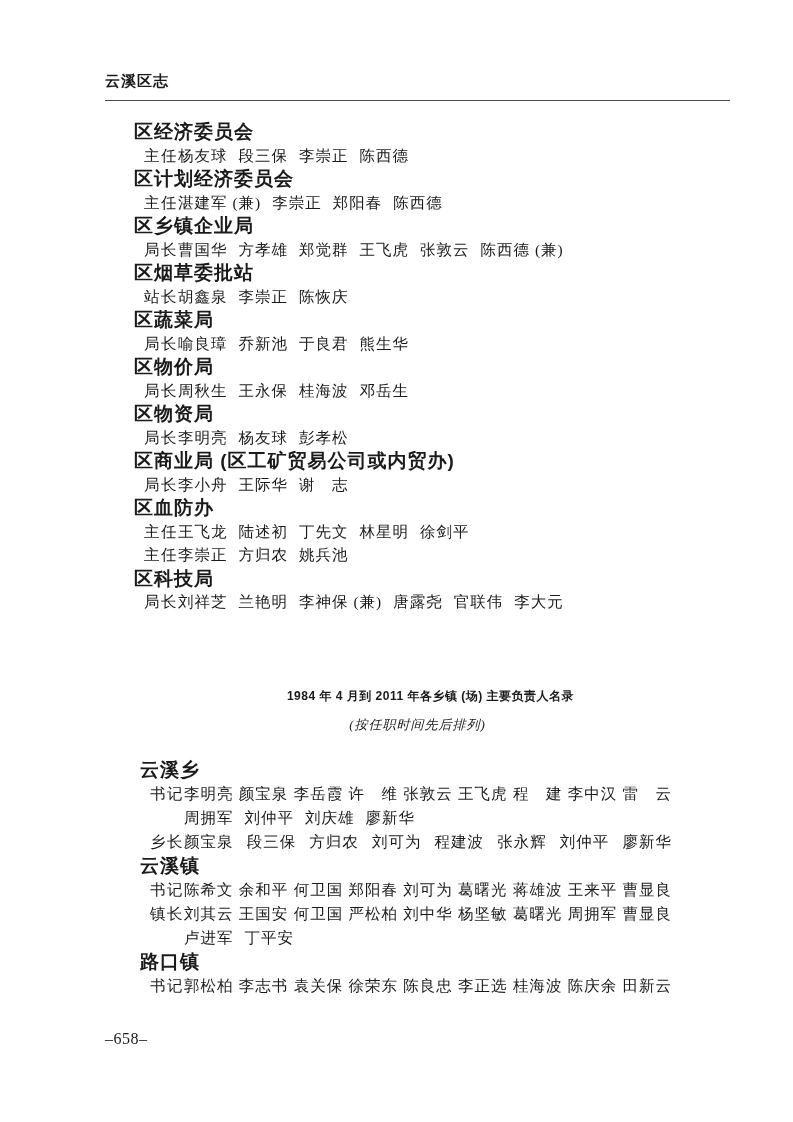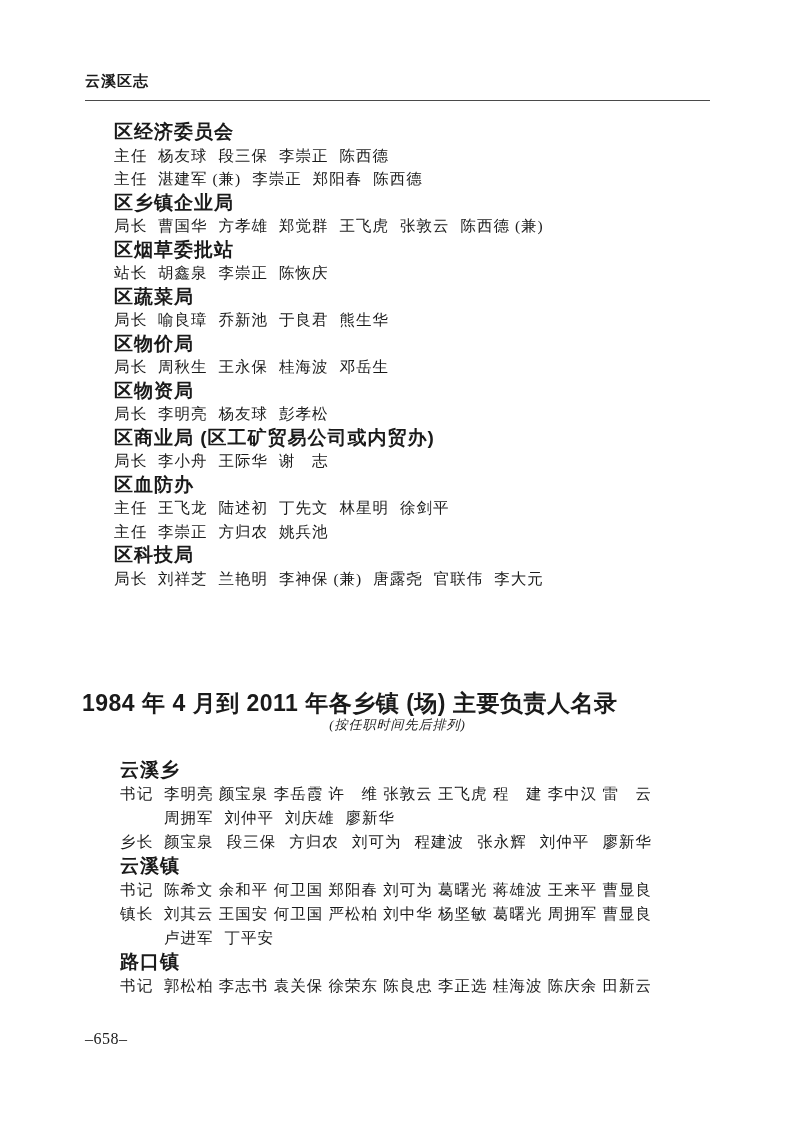--- a/index.html
+++ b/index.html
@@ -2,50 +2,50 @@
 <html><head>
 <meta charset="utf-8">
 <style>
   html,body { margin:0; padding:0; }
   body {
     width:793px; height:1122px; position:relative;
     background:#ffffff; color:#1a1a1a;
     font-family:"Liberation Serif","DejaVu Serif",serif;
     overflow:hidden;
   }
-  .abs { position:absolute; }
+  .abs { position:absolute;margin-left:20px; }
 
   
   #running-header {
     left:85px; top:72px; font-size:15px; font-weight:bold;
     font-family:"Liberation Sans","DejaVu Sans",sans-serif;
     letter-spacing:1px;
   }
   #header-rule { left:85px; top:100px; width:625px; height:0; border-top:1.5px solid #4a4a4a; }
 
   
   #part1 { left:114px; top:120px; width:560px; line-height:23.5px; font-size:15.5px; }
   #part2 { left:120px; top:758px; width:532px; line-height:24px; font-size:15.5px; }
 
   .sec-heading {
     font-family:"Liberation Sans","DejaVu Sans",sans-serif;
     font-weight:bold; letter-spacing:1px; font-size:19px;
   }
   .row { display:flex; align-items:flex-start; }
-  .role-label { flex:0 0 44px; letter-spacing:1.5px; }
+  .role-label { flex:0 0 44px; letter-spacing:1.5px;text-align:right; }
   .names-col { flex:1 1 auto; min-width:0; }
   .names-line { display:flex; gap:11px;text-align:center; }
   .names-line.fill { justify-content:space-between; gap:0; }
   .person { white-space:pre; letter-spacing:1px; }
 
   
   #part2-title {
-    left:82px; top:688px; width:625px; text-align:left;
+    left:98px; top:688px; width:625px; text-align:center;
     font-family:"Liberation Sans","DejaVu Sans",sans-serif;
-    font-weight:bold; font-size:23px; letter-spacing:0.5px;
+    font-weight:bold; font-size:12px; letter-spacing:0.5px;
   }
   #part2-subtitle {
     left:85px; top:716px; width:625px; text-align:center;
     font-style:italic; font-size:13px; letter-spacing:1px;
   }
 
   
   #page-number { left:85px; top:1030px; font-size:16px; letter-spacing:0.5px; }
 </style>
 </head>
@@ -60,20 +60,21 @@
       <span class="role-label">主任</span>
       <div class="names-col">
         <div class="names-line">
           <span class="person">杨友球</span>
           <span class="person">段三保</span>
           <span class="person">李崇正</span>
           <span class="person">陈西德</span>
         </div>
       </div>
     </div>
+    <div class="sec-heading">区计划经济委员会</div>
     <div class="row">
       <span class="role-label">主任</span>
       <div class="names-col">
         <div class="names-line">
           <span class="person">湛建军 (兼)</span>
           <span class="person">李崇正</span>
           <span class="person">郑阳春</span>
           <span class="person">陈西德</span>
         </div>
       </div>

